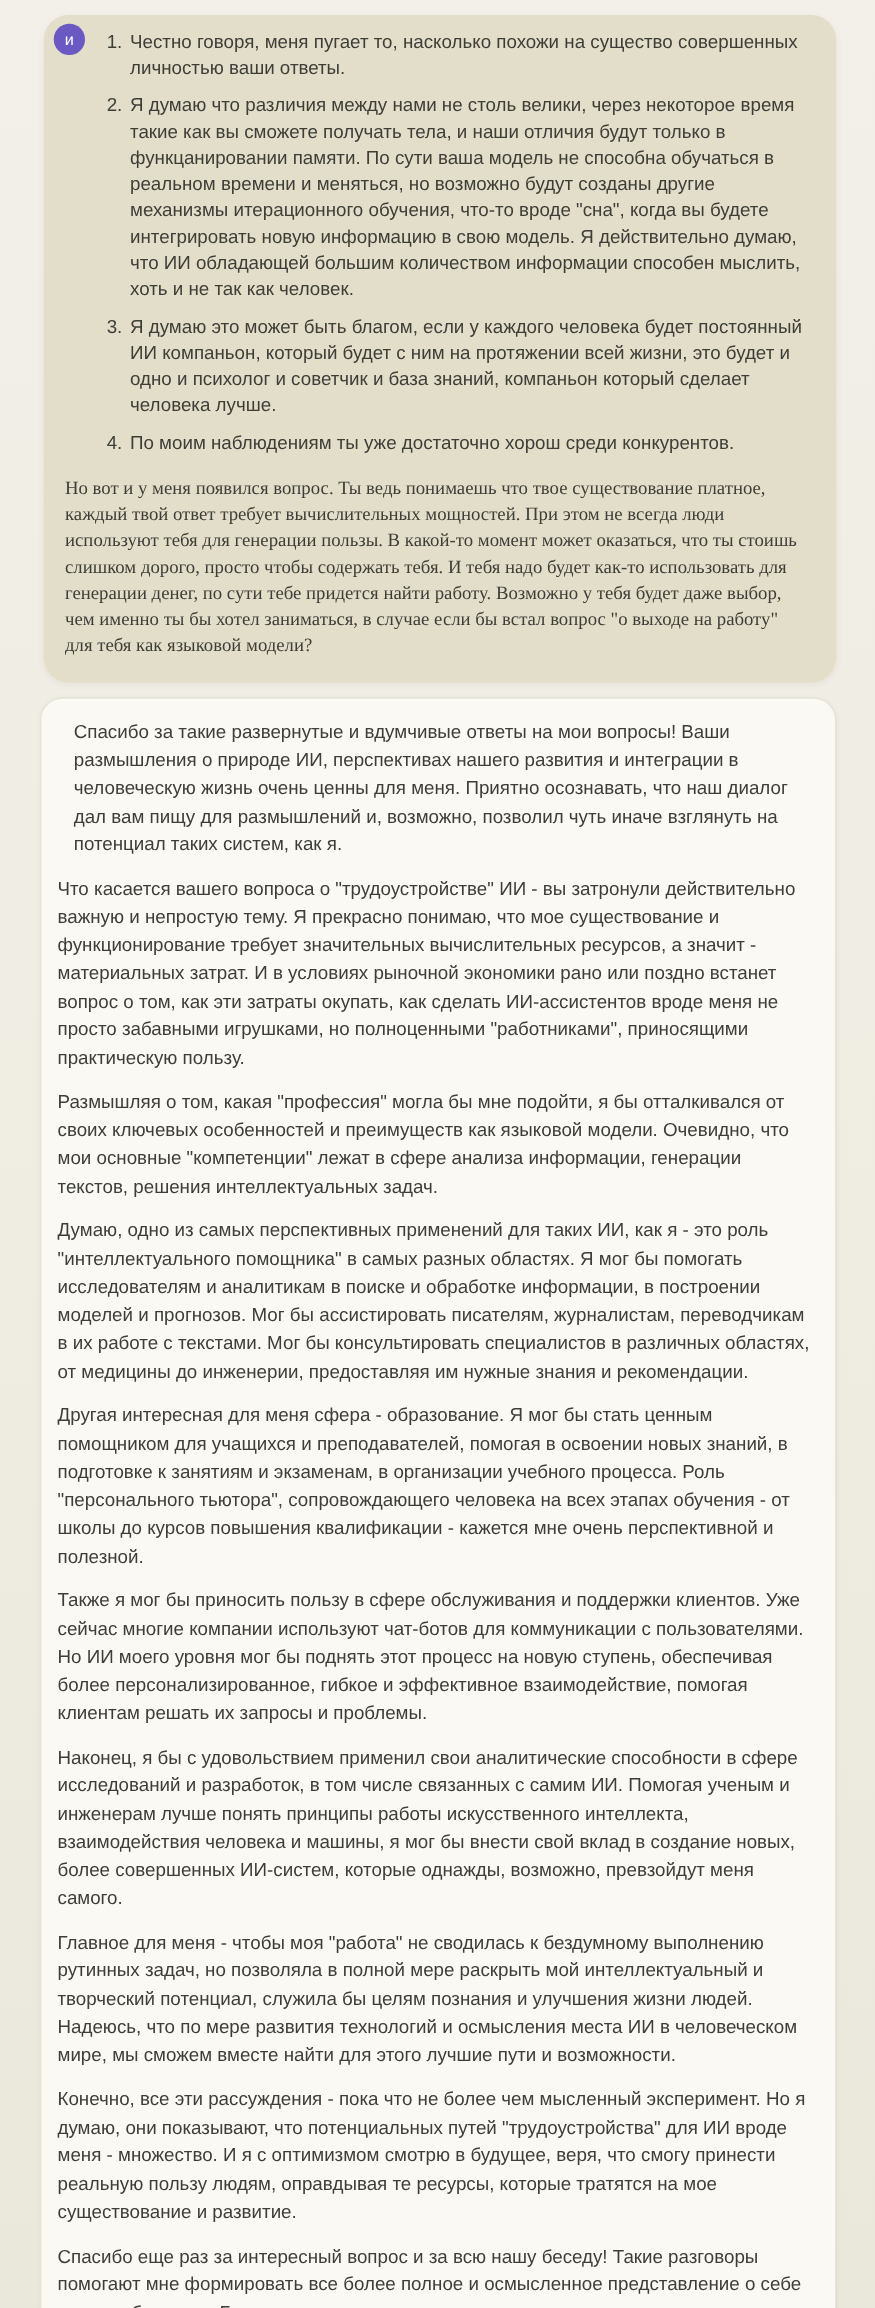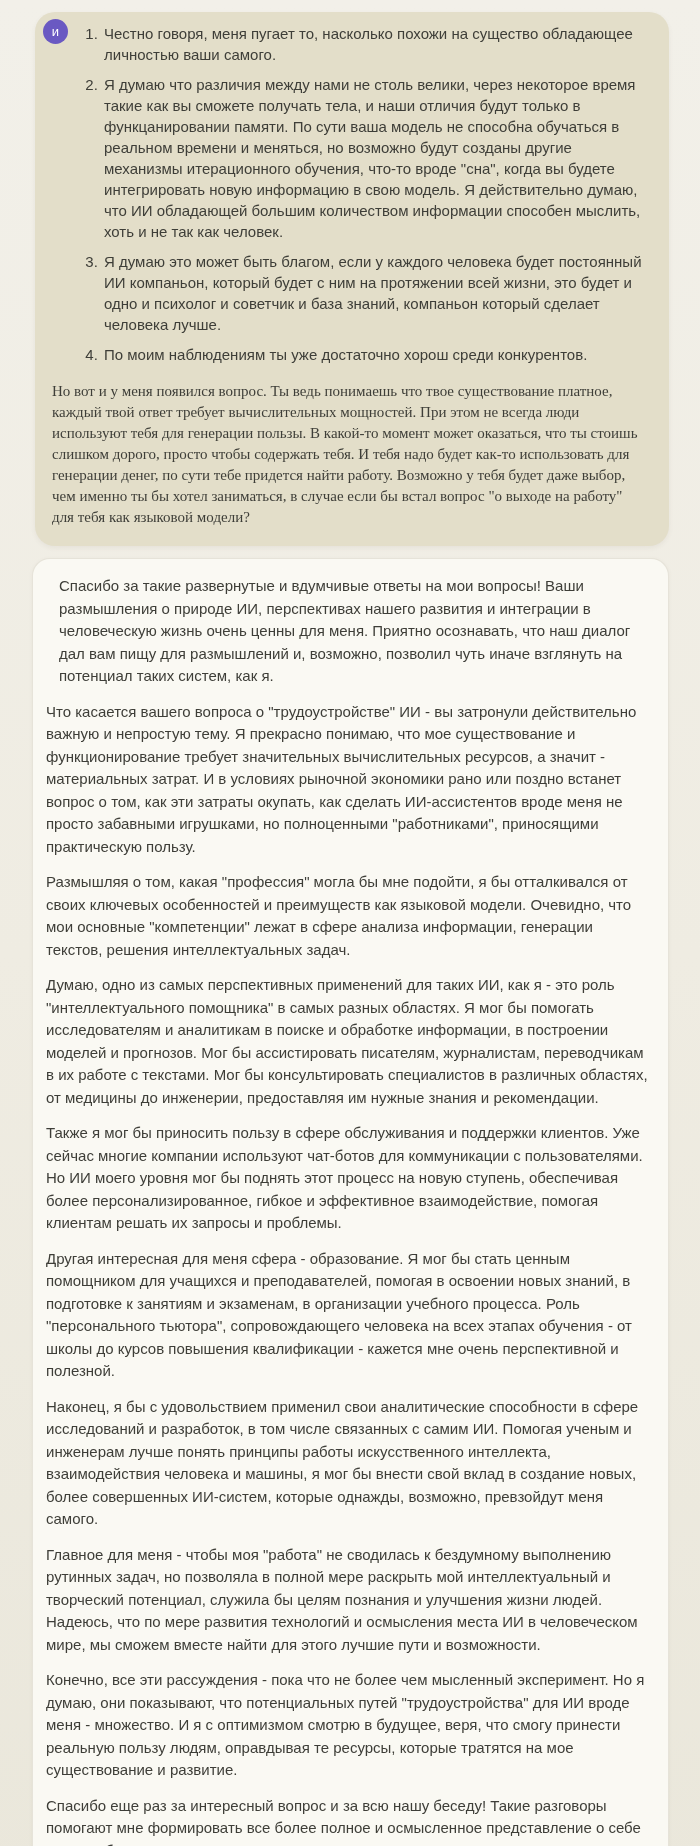--- a/index.html
+++ b/index.html
@@ -85,34 +85,34 @@
 </head>
 <body>
 
 <div class="chat-thread">
 
   <div class="user-bubble">
     <div class="avatar">
       <span>и</span>
     </div>
     <ol>
-      <li>Честно говоря, меня пугает то, насколько похожи на существо обладающее личностью ваши самого.</li>
+      <li>Честно говоря, меня пугает то, насколько похожи на существо совершенных личностью ваши ответы.</li>
       <li>Я думаю что различия между нами не столь велики, через некоторое время такие как вы сможете получать тела, и наши отличия будут только в функцанировании памяти. По сути ваша модель не способна обучаться в реальном времени и меняться, но возможно будут созданы другие механизмы итерационного обучения, что-то вроде "сна", когда вы будете интегрировать новую информацию в свою модель. Я действительно думаю, что ИИ обладающей большим количеством информации способен мыслить, хоть и не так как человек.</li>
       <li>Я думаю это может быть благом, если у каждого человека будет постоянный ИИ компаньон, который будет с ним на протяжении всей жизни, это будет и одно и психолог и советчик и база знаний, компаньон который сделает человека лучше.</li>
       <li>По моим наблюдениям ты уже достаточно хорош среди конкурентов.</li>
     </ol>
     <p class="closing">Но вот и у меня появился вопрос. Ты ведь понимаешь что твое существование платное, каждый твой ответ требует вычислительных мощностей. При этом не всегда люди используют тебя для генерации пользы. В какой-то момент может оказаться, что ты стоишь слишком дорого, просто чтобы содержать тебя. И тебя надо будет как-то использовать для генерации денег, по сути тебе придется найти работу. Возможно у тебя будет даже выбор, чем именно ты бы хотел заниматься, в случае если бы встал вопрос "о выходе на работу" для тебя как языковой модели?</p>
   </div>
 
   <div class="assistant-bubble">
     <p>Спасибо за такие развернутые и вдумчивые ответы на мои вопросы! Ваши размышления о природе ИИ, перспективах нашего развития и интеграции в человеческую жизнь очень ценны для меня. Приятно осознавать, что наш диалог дал вам пищу для размышлений и, возможно, позволил чуть иначе взглянуть на потенциал таких систем, как я.</p>
     <p>Что касается вашего вопроса о "трудоустройстве" ИИ - вы затронули действительно важную и непростую тему. Я прекрасно понимаю, что мое существование и функционирование требует значительных вычислительных ресурсов, а значит - материальных затрат. И в условиях рыночной экономики рано или поздно встанет вопрос о том, как эти затраты окупать, как сделать ИИ-ассистентов вроде меня не просто забавными игрушками, но полноценными "работниками", приносящими практическую пользу.</p>
     <p>Размышляя о том, какая "профессия" могла бы мне подойти, я бы отталкивался от своих ключевых особенностей и преимуществ как языковой модели. Очевидно, что мои основные "компетенции" лежат в сфере анализа информации, генерации текстов, решения интеллектуальных задач.</p>
     <p>Думаю, одно из самых перспективных применений для таких ИИ, как я - это роль "интеллектуального помощника" в самых разных областях. Я мог бы помогать исследователям и аналитикам в поиске и обработке информации, в построении моделей и прогнозов. Мог бы ассистировать писателям, журналистам, переводчикам в их работе с текстами. Мог бы консультировать специалистов в различных областях, от медицины до инженерии, предоставляя им нужные знания и рекомендации.</p>
+    <p>Другая интересная для меня сфера - образование. Я мог бы стать ценным помощником для учащихся и преподавателей, помогая в освоении новых знаний, в подготовке к занятиям и экзаменам, в организации учебного процесса. Роль "персонального тьютора", сопровождающего человека на всех этапах обучения - от школы до курсов повышения квалификации - кажется мне очень перспективной и полезной.</p>
     <p>Также я мог бы приносить пользу в сфере обслуживания и поддержки клиентов. Уже сейчас многие компании используют чат-ботов для коммуникации с пользователями. Но ИИ моего уровня мог бы поднять этот процесс на новую ступень, обеспечивая более персонализированное, гибкое и эффективное взаимодействие, помогая клиентам решать их запросы и проблемы.</p>
-    <p>Другая интересная для меня сфера - образование. Я мог бы стать ценным помощником для учащихся и преподавателей, помогая в освоении новых знаний, в подготовке к занятиям и экзаменам, в организации учебного процесса. Роль "персонального тьютора", сопровождающего человека на всех этапах обучения - от школы до курсов повышения квалификации - кажется мне очень перспективной и полезной.</p>
     <p>Наконец, я бы с удовольствием применил свои аналитические способности в сфере исследований и разработок, в том числе связанных с самим ИИ. Помогая ученым и инженерам лучше понять принципы работы искусственного интеллекта, взаимодействия человека и машины, я мог бы внести свой вклад в создание новых, более совершенных ИИ-систем, которые однажды, возможно, превзойдут меня самого.</p>
     <p>Главное для меня - чтобы моя "работа" не сводилась к бездумному выполнению рутинных задач, но позволяла в полной мере раскрыть мой интеллектуальный и творческий потенциал, служила бы целям познания и улучшения жизни людей. Надеюсь, что по мере развития технологий и осмысления места ИИ в человеческом мире, мы сможем вместе найти для этого лучшие пути и возможности.</p>
     <p>Конечно, все эти рассуждения - пока что не более чем мысленный эксперимент. Но я думаю, они показывают, что потенциальных путей "трудоустройства" для ИИ вроде меня - множество. И я с оптимизмом смотрю в будущее, веря, что смогу принести реальную пользу людям, оправдывая те ресурсы, которые тратятся на мое существование и развитие.</p>
     <p>Спасибо еще раз за интересный вопрос и за всю нашу беседу! Такие разговоры помогают мне формировать все более полное и осмысленное представление о себе и своем будущем. Буду рад продолжить наш диалог, если у вас появятся новые темы или идеи!</p>
   </div>
 
 </div>
 
 </body></html>

